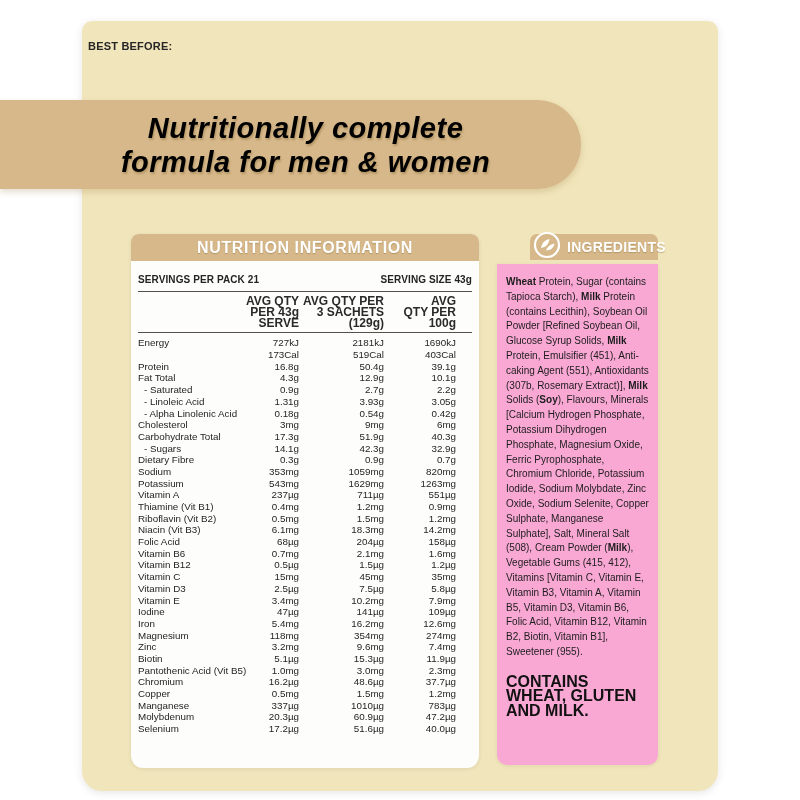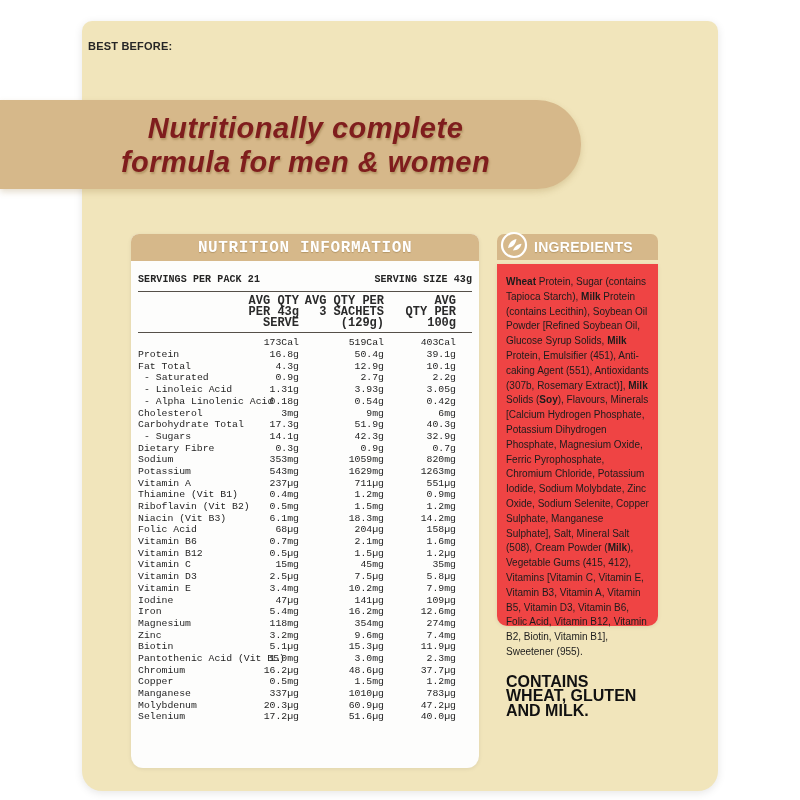--- a/index.html
+++ b/index.html
@@ -21,30 +21,29 @@
   }
   .banner{
     position:absolute;left:0;top:100px;width:581px;height:89px;
     background:#D6B88A;
     border-radius:0 44px 44px 0;
     box-shadow:0 3px 6px rgba(150,120,60,0.25);
     display:flex;flex-direction:column;justify-content:center;align-items:center;
     padding-left:30px;box-sizing:border-box;
   }
   .banner-line{
-    color:#7f1d1d;font-size:29px;font-weight:bold;font-style:italic;
+    color:#000000;font-size:29px;font-weight:bold;font-style:italic;
     line-height:34px;letter-spacing:0.5px;white-space:nowrap;
     text-shadow:1px 2px 2px rgba(140,110,60,0.45);
   }
   
   .nutri-panel{
     position:absolute;left:49px;top:213px;width:348px;height:534px;
     background:#FDFDFC;border-radius:8px 8px 12px 12px;
     box-shadow:0 1px 4px rgba(0,0,0,0.08);
-    font-family:Liberation Mono, monospace;
   }
   .panel-header{
     height:27px;background:#D6B88A;border-radius:8px 8px 0 0;
     display:flex;align-items:center;justify-content:center;
     color:#ffffff;font-weight:bold;font-size:16px;letter-spacing:0.6px;
     text-shadow:0 1px 1px rgba(130,100,50,0.4);
   }
   .nutri-body{padding:0 7px;font-size:10px;color:#242424;}
   .servings-row{
     display:flex;justify-content:space-between;
@@ -72,27 +71,28 @@
   .ing-panel{
     position:absolute;left:415px;top:213px;width:161px;
   }
   .ing-header{
     height:26px;background:#D6B88A;border-radius:7px 7px 0 0;
     display:flex;align-items:center;
     color:#ffffff;font-weight:bold;font-size:14px;letter-spacing:0.3px;
     padding-left:3px;box-sizing:border-box;
     text-shadow:0 1px 1px rgba(130,100,50,0.4);
     position:relative;
+    margin-left:33px;
   }
   .leaf-badge{
     width:28px;height:28px;flex:0 0 28px;
     margin-top:-4px;margin-right:6px;
   }
   .ing-body{
-    margin-top:4px;background:#ef4444;height:362px;box-sizing:border-box;
+    margin-top:4px;background:#f9a8d4;height:501px;box-sizing:border-box;
     border-radius:0 0 10px 10px;
     padding:11px 9px;
     box-shadow:0 1px 4px rgba(0,0,0,0.08);
   }
   .ing-text{
     margin:0;font-size:10px;line-height:14.8px;color:#1c1c1c;
   }
   .ing-text b{font-weight:bold;}
   .allergen{
     margin:15px 0 0 0;font-size:16px;line-height:14.5px;
@@ -130,20 +130,26 @@
           <span class="col-h">AVG QTY PER
 3 SACHETS
 (129g)</span>
           <span class="col-h">AVG
 QTY PER
 100g</span>
         </div>
         <div class="rule2"></div>
         <div class="trows">
             <div class="trow">
+              <span class="tlabel">Energy</span>
+              <span class="tval">727kJ</span>
+              <span class="tval">2181kJ</span>
+              <span class="tval">1690kJ</span>
+            </div>
+            <div class="trow">
               <span class="tlabel"></span>
               <span class="tval">173Cal</span>
               <span class="tval">519Cal</span>
               <span class="tval">403Cal</span>
             </div>
             <div class="trow">
               <span class="tlabel">Protein</span>
               <span class="tval">16.8g</span>
               <span class="tval">50.4g</span>
               <span class="tval">39.1g</span>

